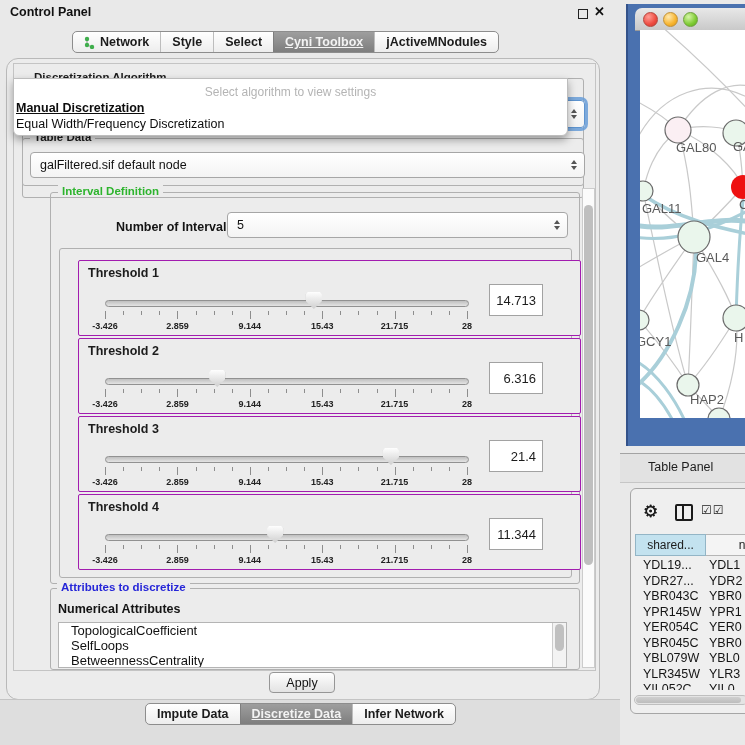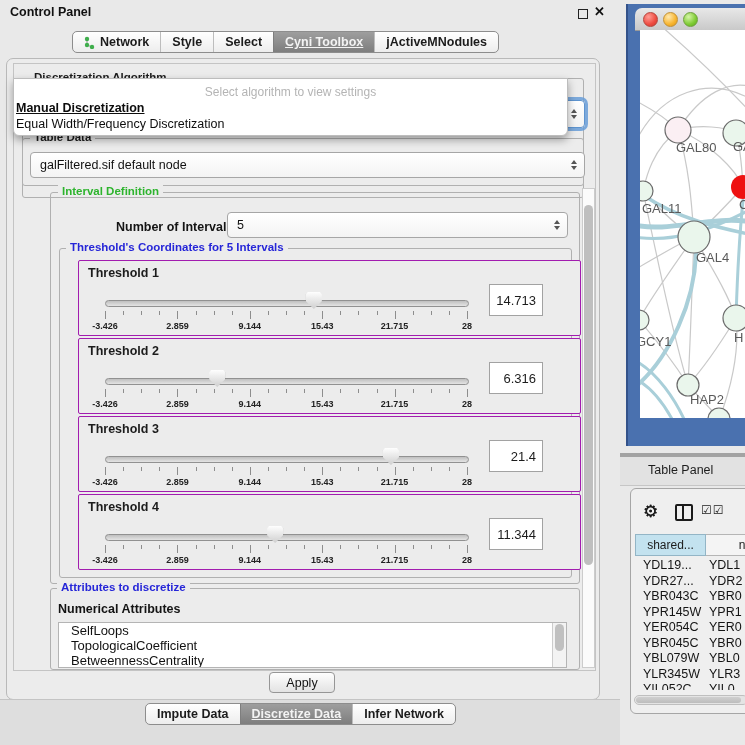--- a/index.html
+++ b/index.html
@@ -12,21 +12,21 @@
   .float-sq{left:578px;top:9px;width:8px;height:8px;border:1.5px solid #222;background:transparent;}
   .close-x{left:594px;top:4px;font-size:13px;font-weight:700;color:#111;}
   .tabstrip{display:flex;background:linear-gradient(#ffffff,#ededed);border:1px solid #8d8d8d;
             border-radius:5px;overflow:hidden;height:20px;}
   #top-tabs{left:72px;top:31px;}
   .tab{display:flex;align-items:center;gap:5px;padding:0 11px;font-size:12.5px;font-weight:600;
        color:#1c1c1c;border-left:1px solid #bdbdbd;white-space:nowrap;}
   .tab:first-child{border-left:none;}
   .tab.active{background:linear-gradient(#9e9e9e,#7e7e7e);color:#f3f3f3;border-left-color:#7e7e7e;text-decoration:underline;}
   .main-panel{left:6px;top:58px;width:592px;height:640px;background:#ececec;
-              border:1px solid #b9b9b9;border-radius:7px;}
+              border:1px solid #b9b9b9;border-radius:12px;}
   #viewport{left:6px;top:4px;width:581px;height:606px;border:1px solid #c4c4c4;background:#ececec;overflow:hidden;}
   .group{position:absolute;border:1px solid #b0b0b0;border-radius:3px;}
   .group-label{position:absolute;background:#ececec;padding:0 4px;font-size:11.5px;font-weight:600;z-index:2;}
   .g-dark{color:#1d1d1d;}
   .g-green{color:#2db42d;}
   .g-blue{color:#2626d8;}
   .combo{position:absolute;background:linear-gradient(#ffffff,#f3f3f3);border:1px solid #a6a6a6;
          border-radius:4px;display:flex;align-items:center;font-size:12.5px;color:#111;padding-left:9px;}
   .combo .stepper{position:absolute;right:7px;top:50%;transform:translateY(-50%);
                   display:flex;flex-direction:column;gap:2px;}
@@ -76,21 +76,21 @@
   .mac-titlebar{position:absolute;left:7px;top:4px;width:112px;height:22px;
                 background:linear-gradient(#e8e8e8,#c9c9c9);border-bottom:1px solid #9a9a9a;
                 border-radius:7px 0 0 0;}
   .light{position:absolute;top:4px;width:13px;height:13px;border-radius:50%;}
   .l-red{left:8px;background:radial-gradient(circle at 35% 30%,#ff9d96,#ee4b40 60%,#c93a30);border:1px solid #b5443c;}
   .l-yellow{left:28px;background:radial-gradient(circle at 35% 30%,#ffe9b0,#f7b42e 60%,#d8951c);border:1px solid #c29035;}
   .l-green{left:48px;background:radial-gradient(circle at 35% 30%,#d6f5a8,#7ecb33 60%,#5da823);border:1px solid #6fa13c;}
   .net-canvas{position:absolute;left:12px;top:26px;width:107px;height:388px;background:#fff;overflow:hidden;}
   svg text{font-family:"Liberation Sans",sans-serif;}
   .tp-bar{left:0;top:453px;width:125px;height:28px;background:#e2e2e2;
-          border-top:4px solid #a3a3a3;border-bottom:1px solid #c6c6c6;}
+          border-top:1px solid #a3a3a3;border-bottom:1px solid #c6c6c6;}
   .tp-bar span{position:absolute;left:28px;top:6px;font-size:12.5px;color:#1d1d1d;}
   .table-window{left:10px;top:488px;width:120px;height:224px;background:#efefef;
                 border:1px solid #a6a6a6;border-radius:6px 0 0 6px;overflow:hidden;}
   .gear{position:absolute;left:12px;top:12px;font-size:17px;color:#1a1a1a;text-shadow:0 0 .5px #1a1a1a;}
   .split-ico{position:absolute;left:44px;top:15px;width:14px;height:13px;border:2px solid #1a1a1a;border-radius:2px;}
   .split-ico::after{content:"";position:absolute;left:5px;top:0;width:2px;height:13px;background:#1a1a1a;}
   .checks{position:absolute;left:70px;top:14px;font-size:12px;letter-spacing:1px;color:#1a1a1a;}
   .tp-header{position:absolute;left:4px;top:45px;height:22px;display:flex;}
   .hcell{box-sizing:border-box;height:22px;font-size:12px;display:flex;align-items:center;justify-content:center;}
   .hcell.sel{width:71px;background:#c3e2ef;border:1px solid #93b5c6;}
@@ -164,29 +164,28 @@
       <span class="group-label g-green" style="left:44px;top:121px;">Interval Definition</span>
       <span class="bold-label" style="left:70px;top:156px;margin-left:32px;">Number of Intervals</span>
       <div class="combo" style="left:213px;top:148px;width:330px;height:24px;">
         <span>5</span>
         <div class="stepper">
             <div class="tri-up"></div>
             <div class="tri-down"></div>
           </div>
       </div>
       <div class="group" style="left:45px;top:184px;width:511px;height:328px;"></div>
-      <span class="group-label g-blue" style="left:52px;top:177px;">Threshold's Coordinates for 5 Intervals</span>
 
       <div class="group" style="left:36px;top:524px;width:528px;height:80px;"></div>
       <span class="group-label g-blue" style="left:43px;top:517px;">Attributes to discretize</span>
       <span class="bold-label" style="left:44px;top:538px;">Numerical Attributes</span>
       <div id="attr-list" class="attr-list" style="left:44px;top:558px;width:507px;height:44px;">
 
-      <div class="attr-item">SelfLoops</div>
-          <div class="attr-item">TopologicalCoefficient</div>
+      <div class="attr-item">TopologicalCoefficient</div>
+          <div class="attr-item">SelfLoops</div>
           <div class="attr-item">BetweennessCentrality</div>
           <div class="list-scroll">
             <div class="list-thumb"></div>
           </div>
         </div>
 
       <div class="vscroll">
           <div class="vthumb"></div>
         </div>
     <div class="tbox" style="top: 196px;">

